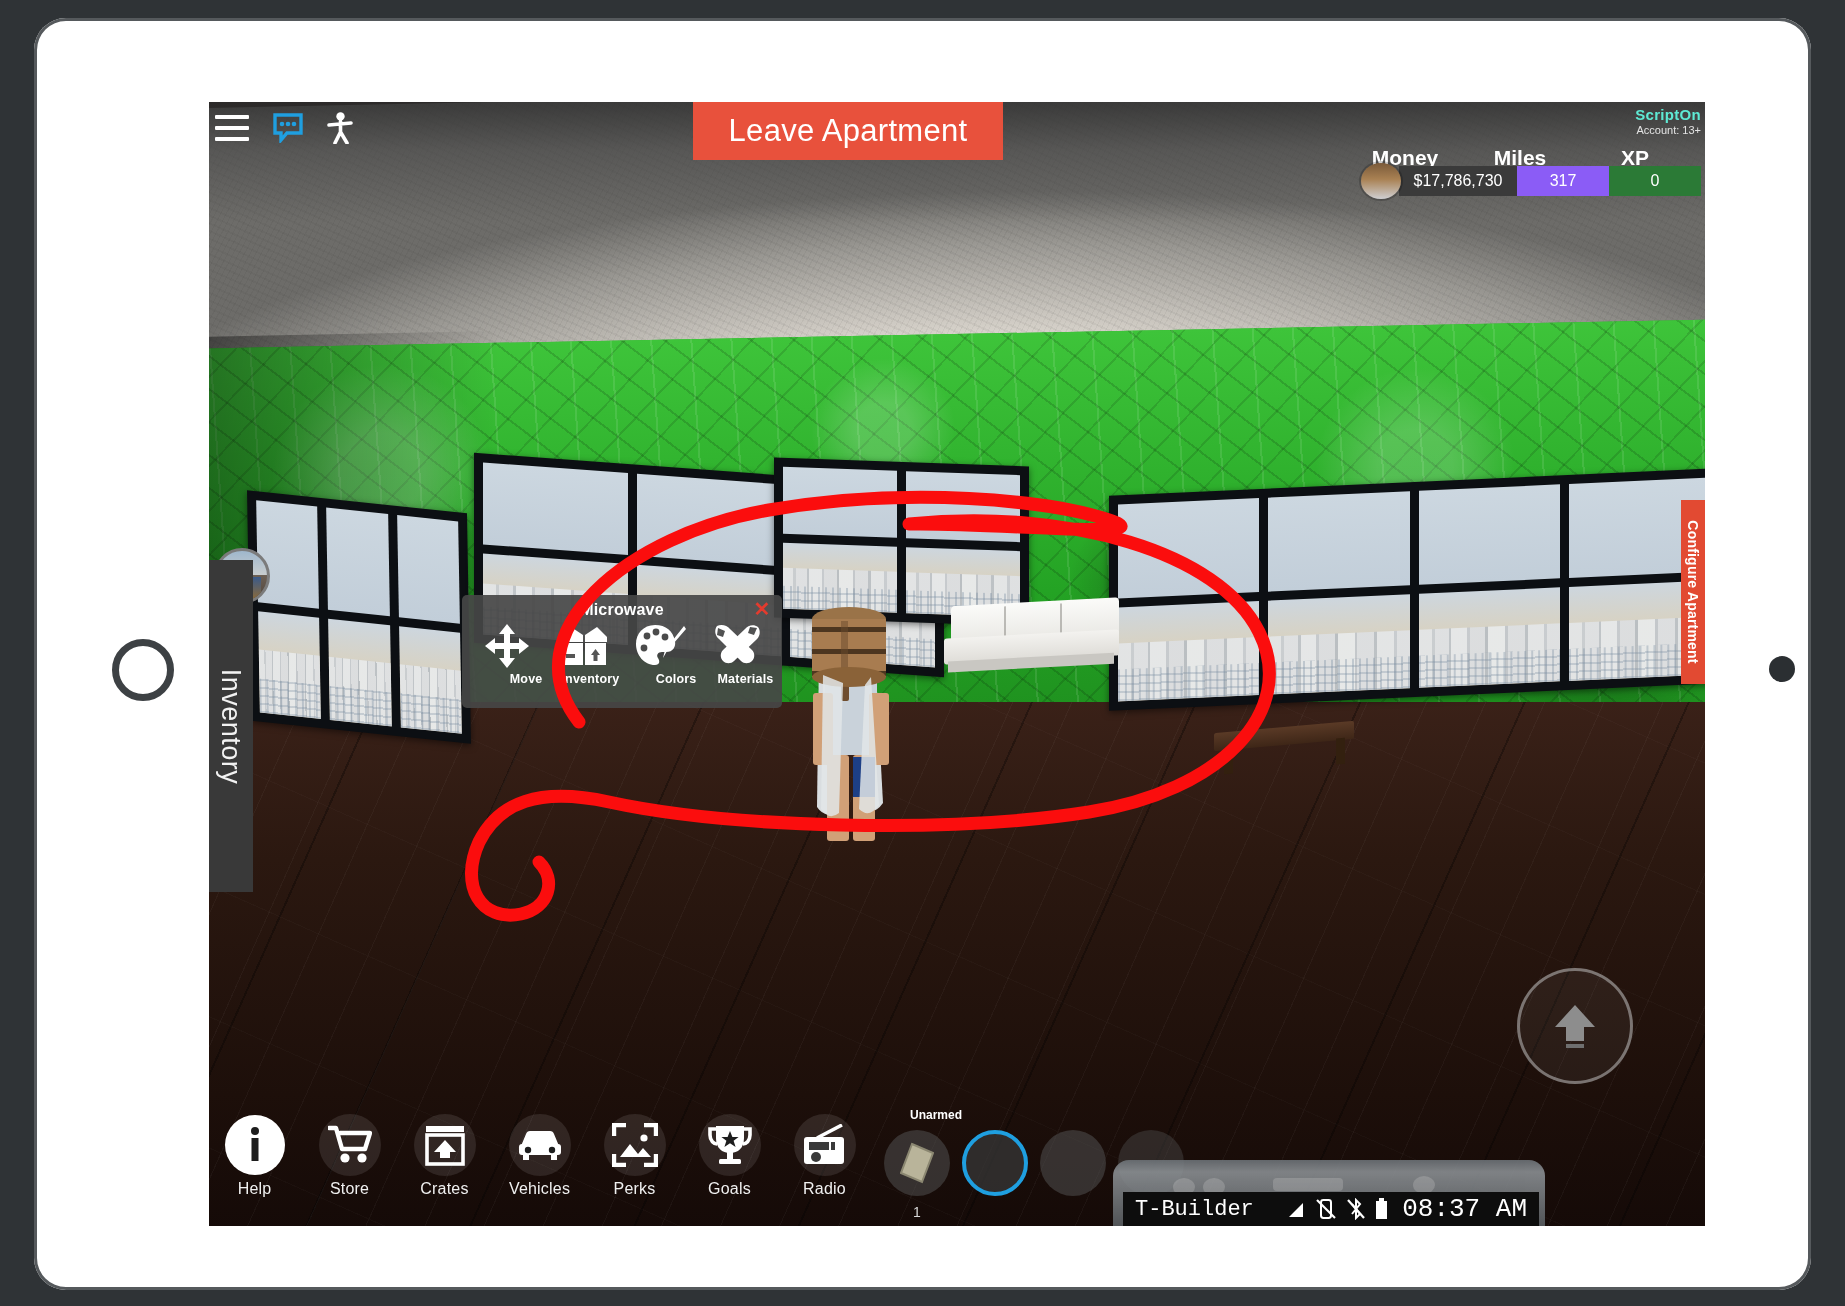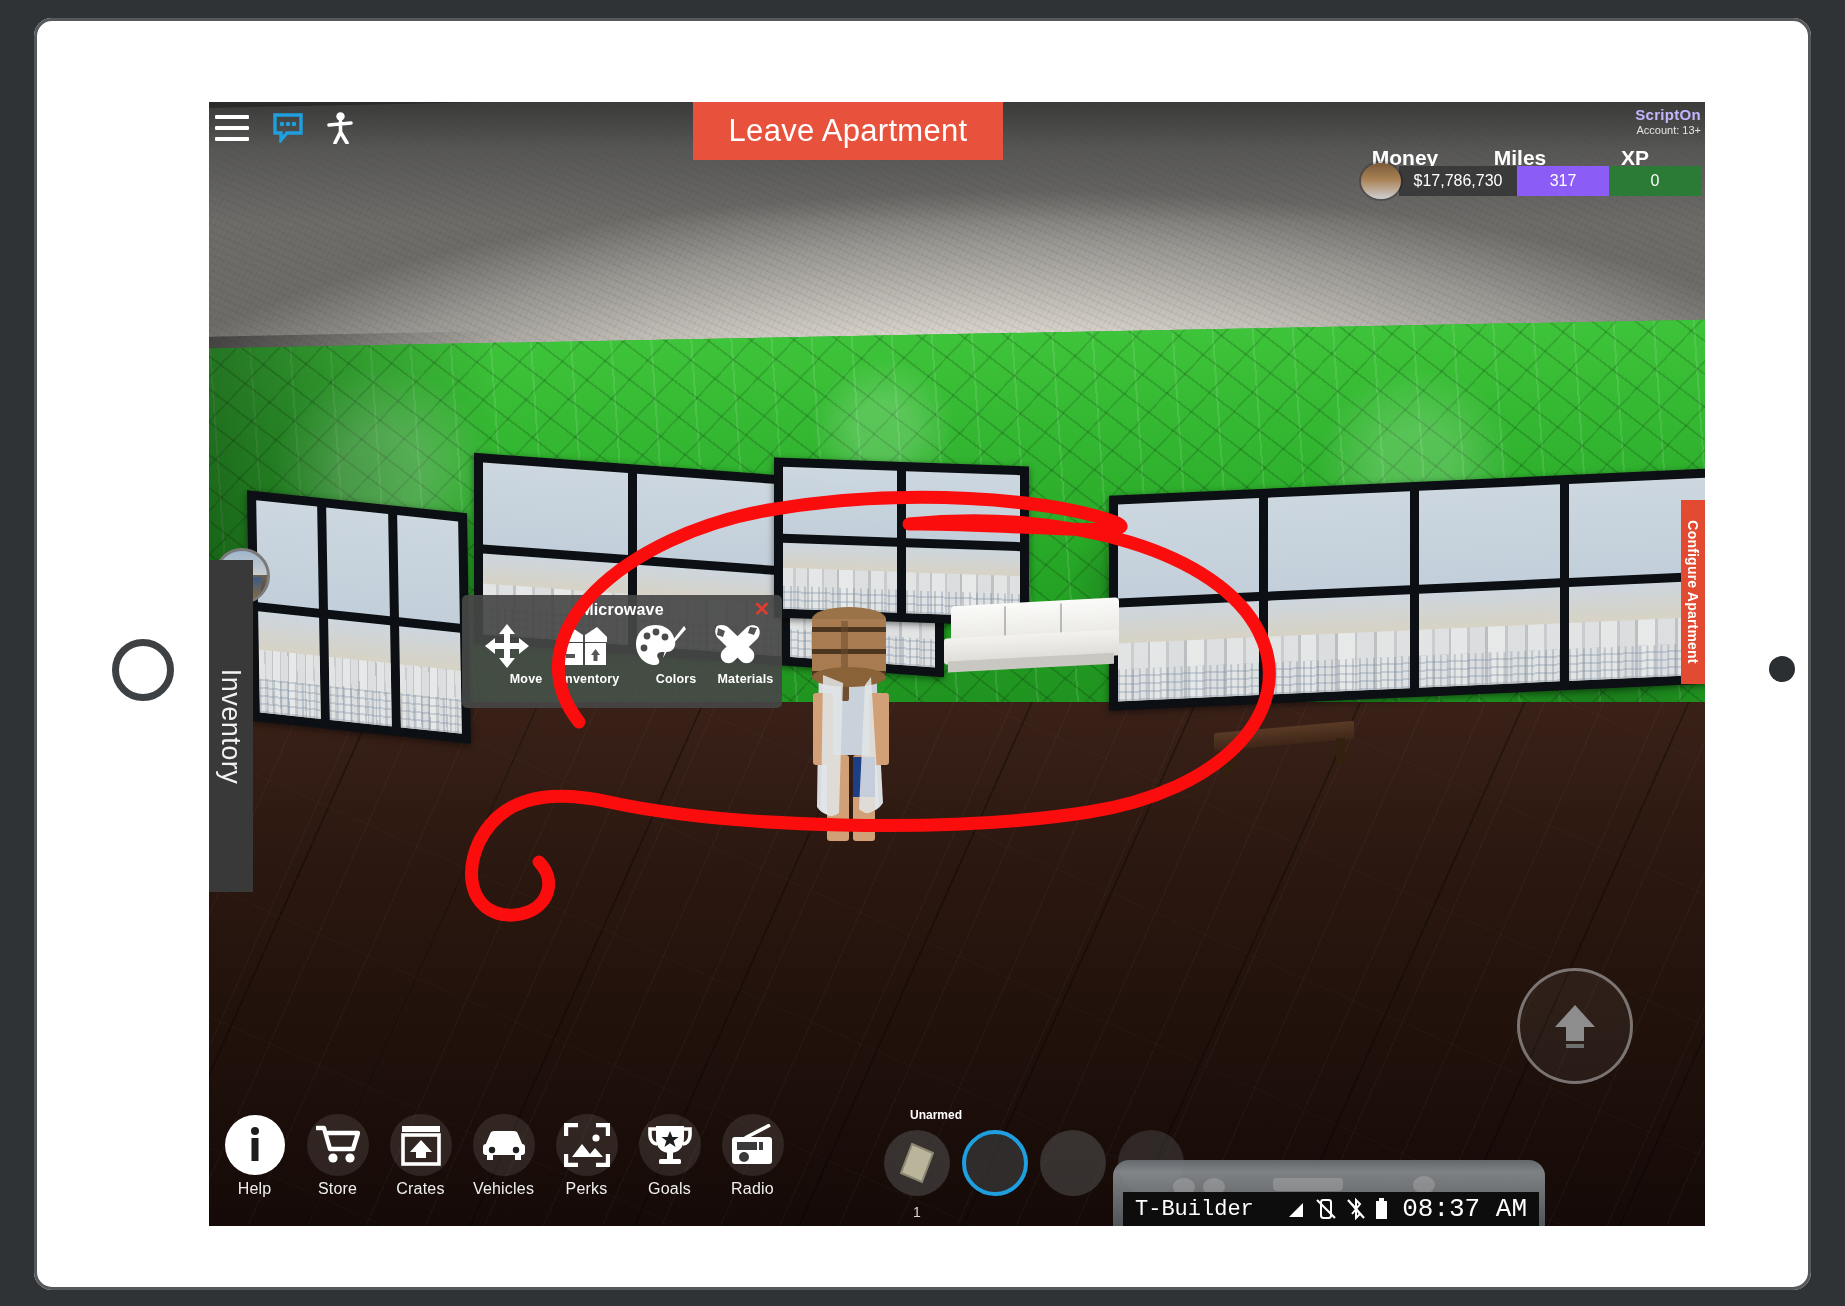--- a/index.html
+++ b/index.html
@@ -11,21 +11,21 @@
 
   
   #tablet-frame{
     position:absolute; left:0; top:0; width:1845px; height:1306px;
     background:#2f3336;
     padding:0;
   }
   #tablet-body{
     position:absolute; left:34px; top:18px; width:1777px; height:1272px;
     background:#ffffff;
-    border-radius:18px;
+    border-radius:32px;
     box-shadow:0 0 0 3px #55595c inset;
   }
   #home-button{
     position:absolute; left:78px; top:621px; width:62px; height:62px;
     border:7px solid #3d4144; border-radius:50%;
     background:transparent;
   }
   #front-camera{
     position:absolute; left:1735px; top:638px; width:26px; height:26px;
     border-radius:50%;
@@ -204,21 +204,21 @@
   #leave-apartment-button{
     position:absolute; left:484px; top:0px; width:310px; height:58px;
     background:#e8513c; color:#fff;
     display:flex; align-items:center; justify-content:center;
     font-size:31px; font-weight:300; letter-spacing:.3px;
     cursor:pointer;
   }
 
   
   #player-panel{ position:absolute; right:4px; top:4px; width:340px; text-align:right; }
-  #player-name{ font-size:15px; font-weight:bold; color:#c4b5fd; letter-spacing:.3px; }
+  #player-name{ font-size:15px; font-weight:bold; color:#5eead4; letter-spacing:.3px; }
   #player-account{ font-size:11px; color:#e4e4e4; margin-top:1px; }
   #stats-headers{ display:flex; justify-content:space-between; gap:0; margin-top:10px; padding-right:22px; }
   #stats-headers span{ font-size:21px; font-weight:bold; color:#fff; width:88px; text-align:center; }
   #stats-bar{
     position:absolute; right:0; top:60px; width:302px; height:30px;
     display:flex; align-items:center;
   }
   #stats-avatar{
     position:absolute; left:-38px; top:-3px; width:40px; height:36px;
     border-radius:50%;
@@ -290,21 +290,21 @@
     color:#e33b2e; font-size:20px; line-height:16px; font-weight:bold;
     cursor:pointer; text-align:center;
   }
   #context-actions{ display:flex; justify-content:space-around; padding:3px 6px 0; }
   .ctx-item{ width:72px; text-align:right; cursor:pointer; }
   .ctx-icon{ height:48px; display:flex; align-items:center; justify-content:center; }
   .ctx-label{ color:#fff; font-size:12.5px; font-weight:bold; margin-top:2px; letter-spacing:.2px; }
 
   
   #bottom-toolbar{
-    position:absolute; left:6px; bottom:28px; display:flex; align-items:flex-end; gap:4px;
+    position:absolute; left:6px; bottom:28px; display:flex; align-items:flex-end; gap:16px;
   }
   .tool-item{ width:79px; text-align:center; cursor:pointer; }
   .tool-circle{
     width:62px; height:62px; margin:0 auto; border-radius:50%;
     background:rgba(255,255,255,.10);
     display:flex; align-items:center; justify-content:center;
   }
   .tool-label{ color:#f0f0f0; font-size:16px; margin-top:4px; letter-spacing:.2px; }
 
   

